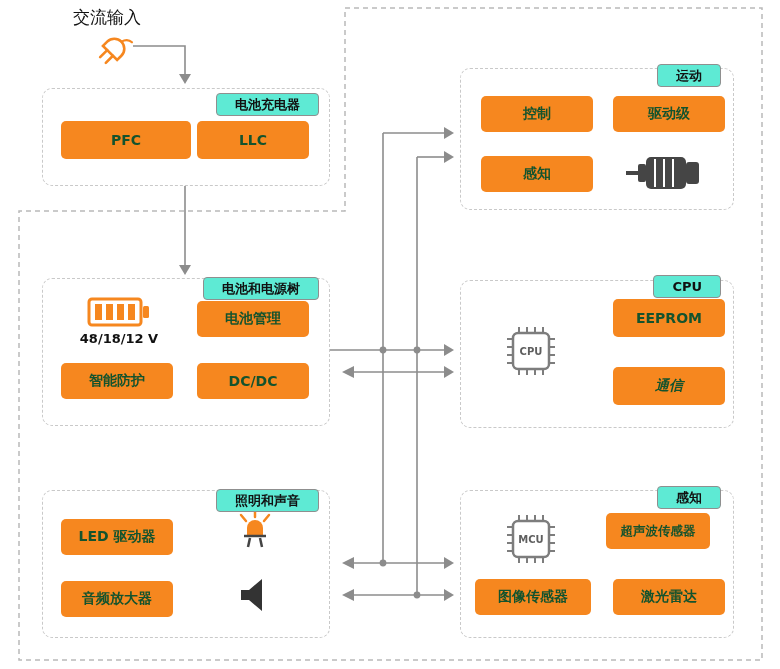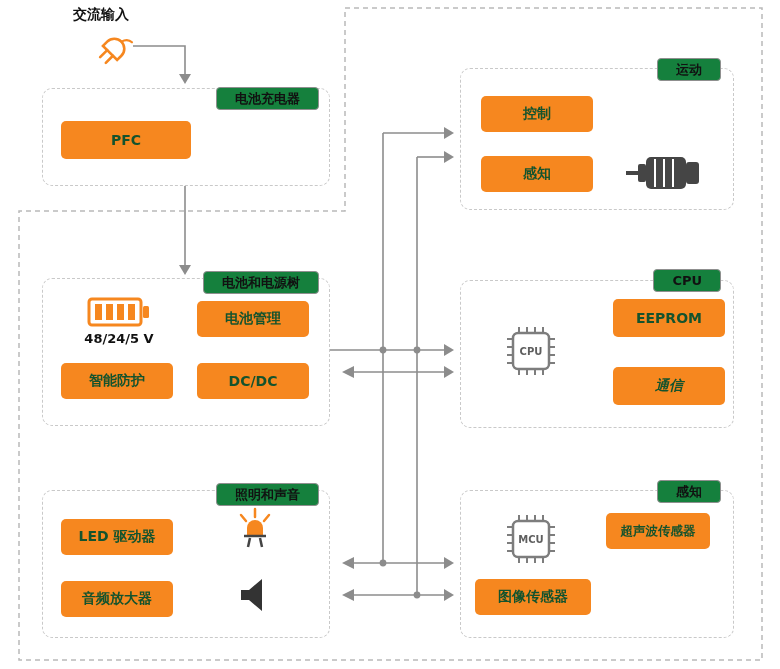--- a/index.html
+++ b/index.html
@@ -3,29 +3,29 @@
 <meta charset="utf-8">
 <style>
   html,body{margin:0;padding:0;background:#fff;}
   .canvas{
     position:relative;width:780px;height:669px;background:#ffffff;
     font-family:"DejaVu Sans","Liberation Sans",sans-serif;color:#111;overflow:hidden;
   }
   svg.lines{position:absolute;left:0;top:0;width:780px;height:669px;z-index:0;}
   .panel{position:absolute;border:1.6px dashed #c9c9c9;border-radius:10px;background:#fff;z-index:1;}
   .pill{
-    position:absolute;background:#15803d;border:1.4px solid #8f8f8f;border-radius:4px;
-    padding:2px 18px;font-size:13px;font-weight:700;white-space:nowrap;line-height:17px;z-index:2;
+    position:absolute;background:#5eead4;border:1.4px solid #8f8f8f;border-radius:4px;
+    padding:2px 18px;font-size:13px;font-weight:700;white-space:nowrap;line-height:17px;z-index:2;margin-top:6px;
   }
   .blk{
     position:absolute;background:#F6871F;border-radius:5px;display:flex;align-items:center;
     justify-content:center;font-weight:700;font-size:14px;color:#14532d;text-align:center;cursor:pointer;
   }
   .blk.small{font-size:12.5px;}
-  .lbl{position:absolute;font-weight:700;font-size:14px;}
+  .lbl{position:absolute;font-weight:400;font-size:17px;}
   .cap{position:absolute;font-size:13px;font-weight:700;text-align:center;}
   .ico{position:absolute;display:block;line-height:0;}
   svg text{font-family:"DejaVu Sans","Liberation Sans",sans-serif;}
 </style>
 </head>
 <body>
 
 <div class="canvas">
 
   <svg class="lines" viewBox="0 0 780 669">
@@ -70,35 +70,36 @@
         <line x1="5" y1="26" x2="15" y2="26"></line>
         <path d="M15,12 h6 a10,10 0 0 1 0,20 h-6 z"></path>
         <path d="M31,22 q7,2 7,8" stroke-width="2.2"></path>
       </g>
     </svg>
   </span>
 
   <div class="panel" style="left:42px;top:88px;width:286px;height:96px;">
     <div class="pill" style="right:10px;top:-2px;">电池充电器</div>
     <div class="blk" style="left:18px;top:32px;width:130px;height:38px;">PFC</div>
+    <div class="blk" style="left:154px;top:32px;width:112px;height:38px;">LLC</div>
   </div>
 
   <div class="panel" style="left:42px;top:278px;width:286px;height:146px;">
     <div class="pill" style="right:10px;top:-8px;">电池和电源树</div>
     <span class="ico" style="left:44px;top:16px;">
       <svg width="64" height="34" viewBox="0 0 64 34">
         <rect x="2" y="4" width="52" height="26" rx="3" fill="none" stroke="#F6871F" stroke-width="3"></rect>
         <rect x="56" y="11" width="6" height="12" rx="1.5" fill="#F6871F"></rect>
         <rect x="8" y="9" width="7" height="16" fill="#F6871F"></rect>
         <rect x="19" y="9" width="7" height="16" fill="#F6871F"></rect>
         <rect x="30" y="9" width="7" height="16" fill="#F6871F"></rect>
         <rect x="41" y="9" width="7" height="16" fill="#F6871F"></rect>
       </svg>
     </span>
-    <div class="cap" style="left:20px;top:52px;width:112px;">48/24/5 V</div>
+    <div class="cap" style="left:20px;top:52px;width:112px;">48/18/12 V</div>
     <div class="blk" style="left:18px;top:84px;width:112px;height:36px;">智能防护</div>
     <div class="blk" style="left:154px;top:22px;width:112px;height:36px;">电池管理</div>
     <div class="blk" style="left:154px;top:84px;width:112px;height:36px;">DC/DC</div>
   </div>
 
   <div class="panel" style="left:42px;top:490px;width:286px;height:146px;">
     <div class="pill" style="right:10px;top:-8px;">照明和声音</div>
     <div class="blk" style="left:18px;top:28px;width:112px;height:36px;">LED 驱动器</div>
     <span class="ico" style="left:188px;top:14px;">
       <svg width="48" height="48" viewBox="0 0 48 48">
@@ -117,20 +118,21 @@
     <span class="ico" style="left:192px;top:82px;">
       <svg width="44" height="44" viewBox="0 0 44 44">
         <path d="M6,17 h8 l13,-11 v32 l-13,-11 h-8 z" fill="#333"></path>
       </svg>
     </span>
   </div>
 
   <div class="panel" style="left:460px;top:68px;width:272px;height:140px;">
     <div class="pill" style="right:12px;top:-11px;">运动</div>
     <div class="blk" style="left:20px;top:27px;width:112px;height:36px;">控制</div>
+    <div class="blk" style="left:152px;top:27px;width:112px;height:36px;">驱动级</div>
     <div class="blk" style="left:20px;top:87px;width:112px;height:36px;">感知</div>
     <span class="ico" style="left:162px;top:78px;">
       <svg width="84" height="52" viewBox="0 0 84 52">
         <line x1="3" y1="26" x2="15" y2="26" stroke="#454545" stroke-width="4"></line>
         <rect x="15" y="17" width="8" height="18" rx="2" fill="#454545"></rect>
         <rect x="23" y="10" width="40" height="32" rx="5" fill="#454545"></rect>
         <line x1="32" y1="12" x2="32" y2="40" stroke="#fff" stroke-width="2"></line>
         <line x1="41" y1="12" x2="41" y2="40" stroke="#fff" stroke-width="2"></line>
         <line x1="50" y1="12" x2="50" y2="40" stroke="#fff" stroke-width="2"></line>
         <rect x="63" y="15" width="13" height="22" rx="3" fill="#454545"></rect>
@@ -189,15 +191,16 @@
             <line x1="50" y1="28" x2="56" y2="28"></line>
             <line x1="50" y1="36" x2="56" y2="36"></line>
             <line x1="50" y1="44" x2="56" y2="44"></line>
         </g>
         <rect x="14" y="14" width="36" height="36" rx="5" fill="#fff" stroke="#7d7d7d" stroke-width="2.5"></rect>
         <text x="32" y="36" text-anchor="middle" font-size="10" font-weight="bold" fill="#5f5f5f">MCU</text>
       </svg>
     </span>
     <div class="blk small" style="left:145px;top:22px;width:104px;height:36px;">超声波传感器</div>
     <div class="blk" style="left:14px;top:88px;width:116px;height:36px;">图像传感器</div>
+    <div class="blk" style="left:152px;top:88px;width:112px;height:36px;">激光雷达</div>
   </div>
 
 </div>
 
 </body></html>

